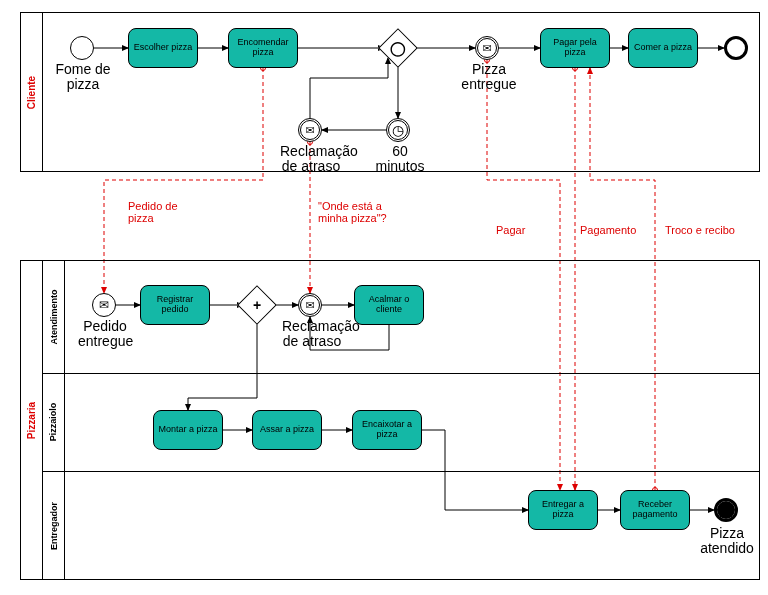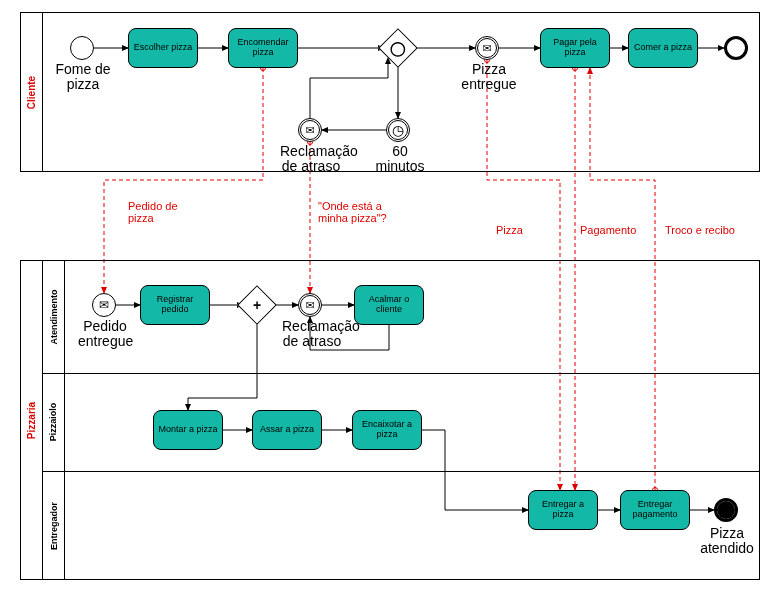--- a/index.html
+++ b/index.html
@@ -159,24 +159,24 @@
     <span>Assar a pizza</span>
   </div>
 <div class="task" style="left:352px;top:410px">
     <span>Encaixotar a pizza</span>
   </div>
 
 <div class="task" style="left:528px;top:490px">
     <span>Entregar a pizza</span>
   </div>
 <div class="task" style="left:620px;top:490px">
-    <span>Entregar pagamento</span>
+    <span>Receber pagamento</span>
   </div>
 <div class="event end" style="left:714px;top:498px">
     <div class="event-fill"></div>
   </div>
 <div class="label" style="left:700px;top:526px;width:54px">Pizza atendido</div>
 
 <div class="msg-label" style="left:128px;top:200px;width:60px">Pedido de pizza</div>
 <div class="msg-label" style="left:318px;top:200px;width:75px">"Onde está a minha pizza"?</div>
-<div class="msg-label" style="left:496px;top:224px">Pizza</div>
+<div class="msg-label" style="left:496px;top:224px">Pagar</div>
 <div class="msg-label" style="left:580px;top:224px">Pagamento</div>
 <div class="msg-label" style="left:665px;top:224px;width:80px">Troco e recibo</div>
 
 </body></html>

